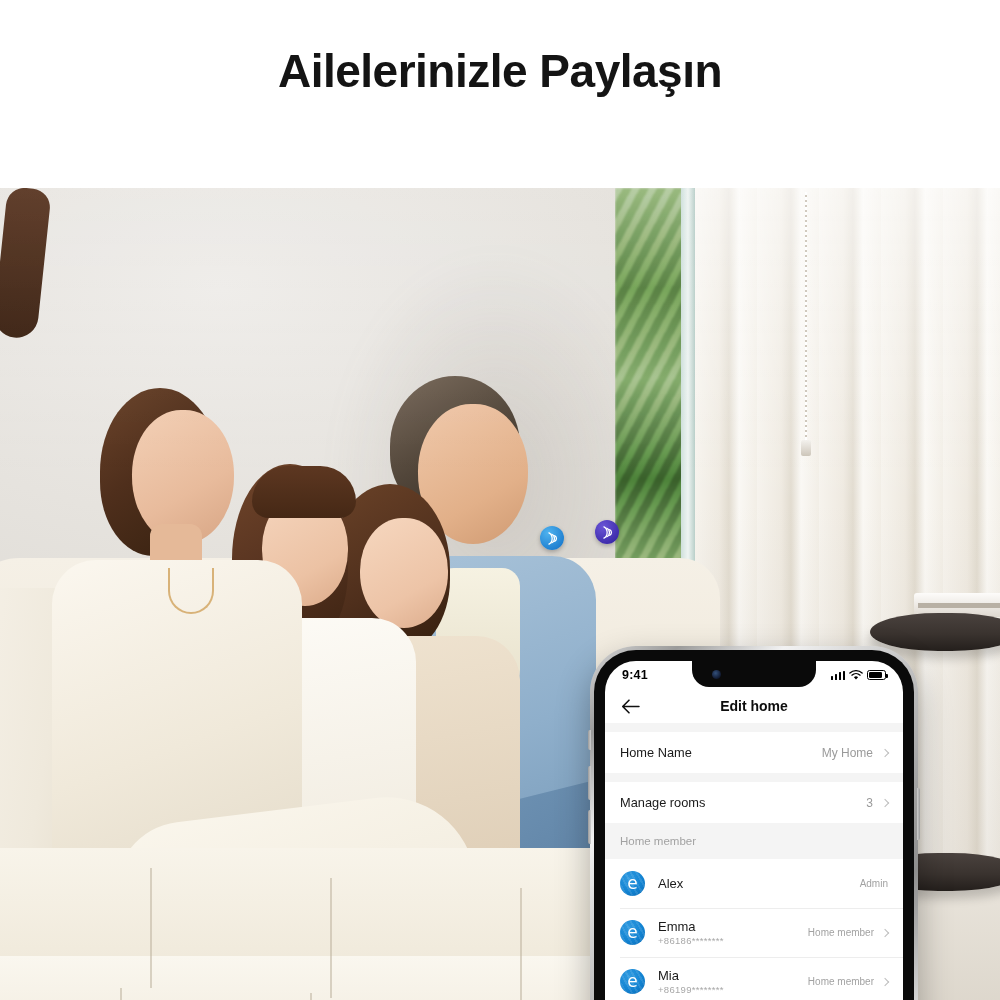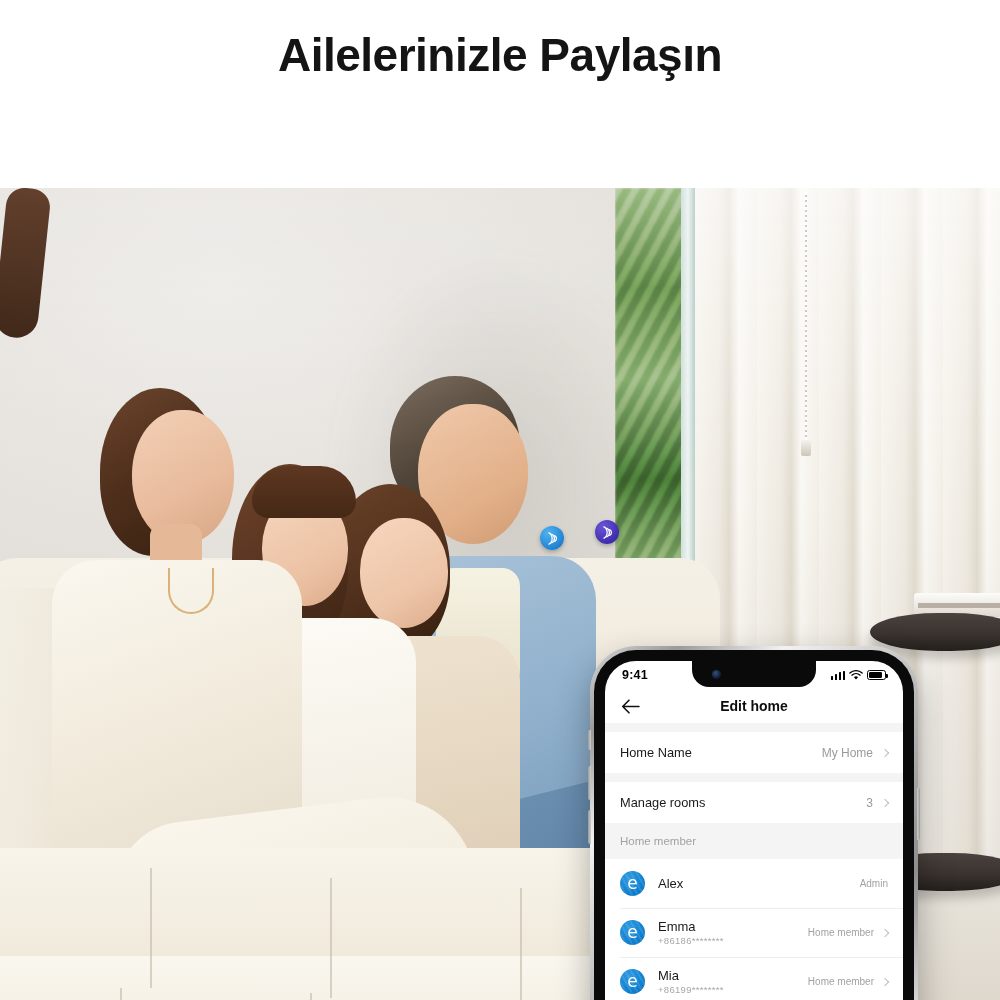--- a/index.html
+++ b/index.html
@@ -5,21 +5,21 @@
   * { margin:0; padding:0; box-sizing:border-box; }
   html,body { width:1000px; height:1000px; overflow:hidden; background:#ffffff;
     font-family:"Liberation Sans", sans-serif; }
 
   .page { position:relative; width:1000px; height:1000px; background:#fff; }
 
   
   .header { position:absolute; left:0; top:0; width:1000px; height:172px;
             background:#ffffff; text-align:center; }
   .hero-title { font-size:46px; font-weight:700; color:#141414; letter-spacing:-0.5px;
-                line-height:1; padding-top:32px; }
+                line-height:1; padding-top:48px; }
   .hero-sub { font-size:19.5px; color:#2b2b2b; line-height:1.42; padding-top:17px;
               max-width:760px; margin:0 auto; font-weight:400; }
 
   
   .stage { position:absolute; left:0; top:188px; width:1000px; height:828px;
            overflow:hidden; background:#e9e6e1; }
 
   
   .wall { position:absolute; inset:0;
      background:

